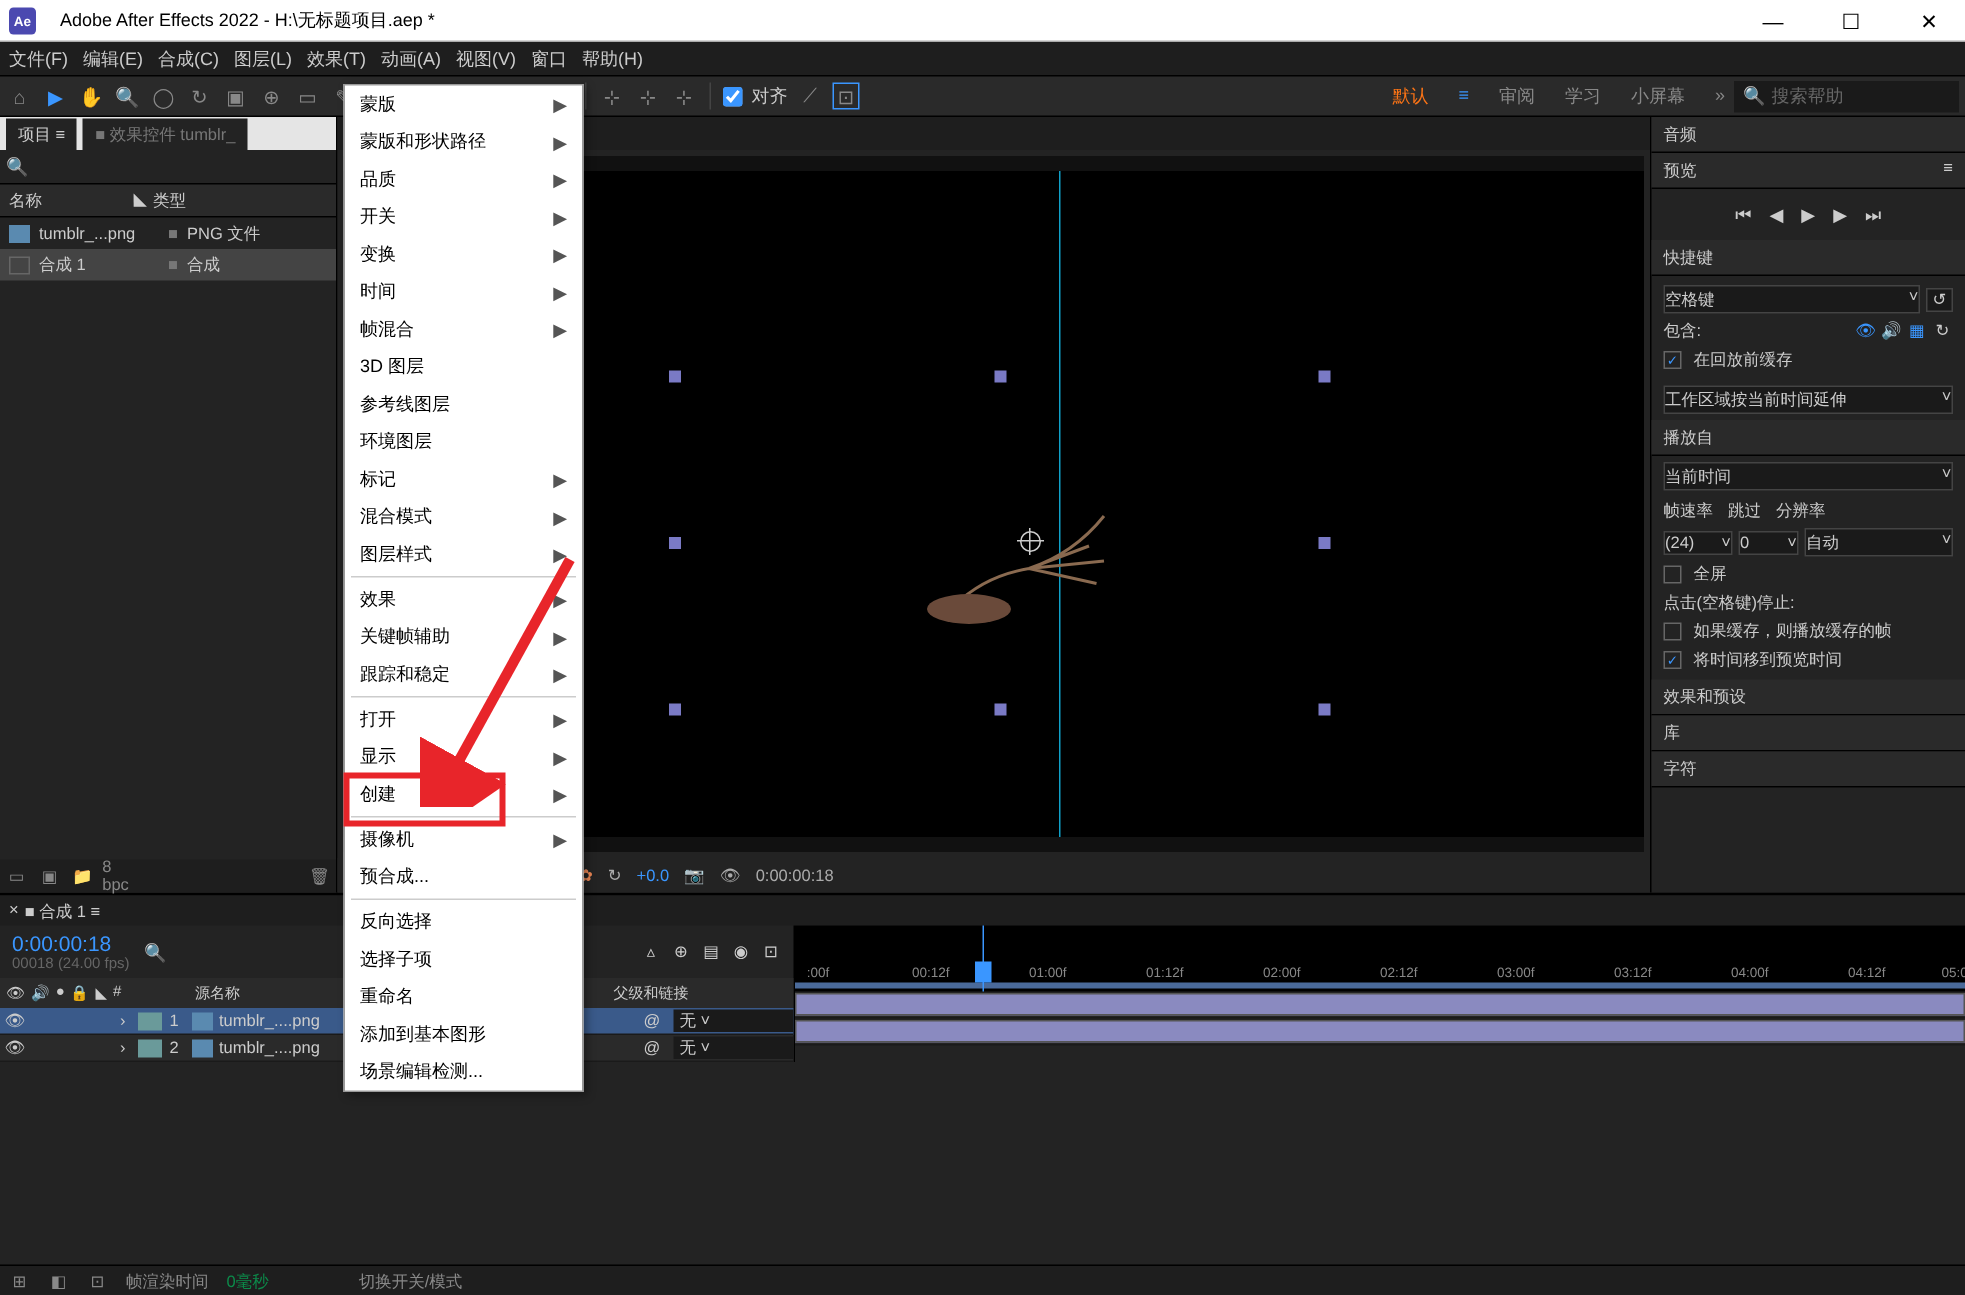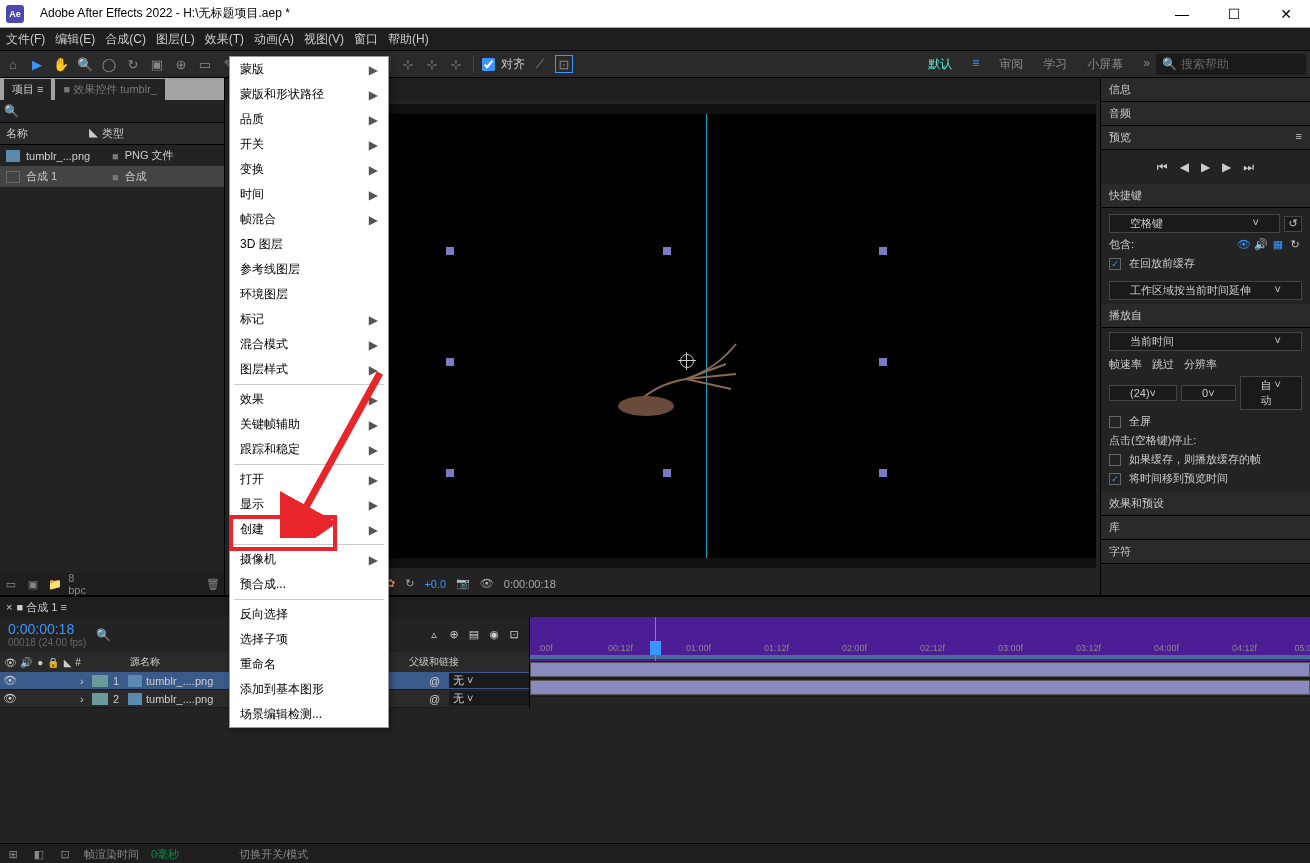--- a/index.html
+++ b/index.html
@@ -8,25 +8,25 @@
 .titlebar .icon { width: 18px; height: 18px; background: #4b49b0; border-radius: 3px; color: #fff; font-size: 9px; display: flex; align-items: center; justify-content: center; font-weight: bold; margin-right: 16px; }
 .titlebar .title { flex: 1; }
 .win-btns { display: flex; gap: 16px; font-size: 14px; }
 .win-btns span { width: 36px; text-align: center; cursor: pointer; }
 .menubar { background: #1e1e1e; height: 22px; display: flex; align-items: center; padding: 0 6px; gap: 10px; font-size: 12px; }
 .menubar span { cursor: pointer; }
 .toolbar { background: #2a2a2a; height: 28px; display: flex; align-items: center; padding: 0 4px; gap: 6px; border-top: 1px solid #000; border-bottom: 1px solid #000; }
 .tool-icon { width: 18px; height: 18px; display: flex; align-items: center; justify-content: center; color: #888; font-size: 13px; cursor: pointer; }
 .tool-sep { width: 1px; height: 18px; background: #444; margin: 0 2px; }
 .workspace-tabs { margin-left: auto; display: flex; gap: 20px; color: #888; }
-.workspace-tabs .active { color: #5eead4; }
+.workspace-tabs .active { color: #f97316; }
 .search-box { background: #1a1a1a; padding: 2px 6px; width: 150px; display: flex; align-items: center; gap: 4px; }
 .main { display: flex; height: 517px; }
 .left-col { width: 225px; background: #232323; border-right: 1px solid #000; display: flex; flex-direction: column; }
-.panel-tabs { display: flex; background: #a3a3a3; height: 22px; align-items: flex-end; gap: 4px; padding: 0 4px; }
+.panel-tabs { display: flex; background: #e5e5e5; height: 22px; align-items: flex-end; gap: 4px; padding: 0 4px; }
 .panel-tab { padding: 3px 8px; background: #232323; font-size: 11px; cursor: pointer; }
 .panel-tab.dim { color: #777; }
 .project-info { padding: 8px; display: flex; gap: 8px; font-size: 10px; color: #aaa; }
 .proj-thumb { width: 70px; height: 52px; background: #000; border: 1px solid #333; position: relative; }
 .proj-thumb::after { content: ""; position: absolute; left: 30px; top: 26px; width: 18px; height: 6px; background: radial-gradient(circle, #843 20%, transparent 70%); }
 .proj-meta div { line-height: 14px; }
 .proj-meta .link { color: #3a96ff; }
 .proj-search { padding: 4px; display: flex; align-items: center; gap: 4px; color: #777; }
 .proj-header { display: flex; background: #2a2a2a; padding: 3px 6px; font-size: 11px; gap: 60px; border-top: 1px solid #000; border-bottom: 1px solid #000; }
 .proj-list { flex: 1; }
@@ -46,37 +46,37 @@
 .anchor::before { width: 1px; height: 18px; }
 .anchor::after { width: 18px; height: 1px; }
 .viewer-footer { display: flex; gap: 10px; padding: 4px 8px; align-items: center; font-size: 11px; color: #aaa; background: #232323; }
 .vf-item { display: flex; align-items: center; gap: 2px; }
 .right-col { width: 210px; background: #232323; border-left: 1px solid #000; display: flex; flex-direction: column; font-size: 11px; }
 .r-panel-title { padding: 4px 8px; background: #2a2a2a; border-bottom: 1px solid #000; display: flex; justify-content: space-between; }
 .r-panel-body { padding: 4px 8px; }
 .play-controls { display: flex; gap: 12px; justify-content: center; padding: 6px 0; }
 .play-controls span { font-size: 12px; color: #ccc; cursor: pointer; }
 .r-row { display: flex; align-items: center; gap: 4px; padding: 2px 0; }
-.r-select { background: #1a1a1a; border: 1px solid #444; padding: 1px 20px; flex: 1; display: flex; justify-content: space-between; }
+.r-select { background: #1a1a1a; border: 1px solid #444; padding: 1px 0; flex: 1; display: flex; justify-content: space-between; }
 .r-small-btn { width: 18px; height: 16px; background: #1a1a1a; border: 1px solid #444; text-align: center; }
 .checkbox { width: 12px; height: 12px; border: 1px solid #666; display: inline-flex; align-items: center; justify-content: center; font-size: 9px; margin-right: 4px; }
 .checkbox.checked::after { content: "✓"; color: #3a96ff; }
 .timeline { height: 270px; background: #232323; border-top: 2px solid #000; display: flex; flex-direction: column; }
 .tl-tabs { display: flex; height: 20px; align-items: center; padding: 0 6px; background: #1e1e1e; font-size: 11px; gap: 4px; }
 .tl-top { display: flex; }
 .tl-left { width: 530px; border-right: 1px solid #000; }
 .tl-time-row { display: flex; align-items: center; padding: 4px 8px; gap: 10px; }
 .tl-time { color: #3a96ff; font-size: 14px; }
 .tl-fps { color: #666; font-size: 10px; text-align: right; }
 .tl-cols { display: flex; background: #2a2a2a; font-size: 10px; align-items: center; height: 20px; }
 .tl-col-icons { display: flex; gap: 4px; padding: 0 4px; width: 130px; }
 .tl-layer-row { display: flex; align-items: center; height: 18px; font-size: 11px; background: #2a2a2a; border-bottom: 1px solid #1a1a1a; }
 .tl-layer-row.sel { background: #3a5a8a; }
 .tl-right { flex: 1; position: relative; }
-.ruler { height: 44px; background: #4c1d95; position: relative; font-size: 9px; color: #888; }
+.ruler { height: 44px; background: #000000; position: relative; font-size: 9px; color: #888; }
 .ruler-tick { position: absolute; top: 26px; }
 .playhead { position: absolute; top: 0; bottom: 0; width: 1px; background: #3a96ff; }
 .playhead::before { content: ""; position: absolute; top: 24px; left: -5px; width: 11px; height: 14px; background: #3a96ff; }
 .track-area { position: relative; }
 .track-row { height: 18px; position: relative; border-bottom: 1px solid #1a1a1a; }
 .clip { position: absolute; top: 1px; height: 15px; background: #8a8ac0; border: 1px solid #555; }
 .work-area { position: absolute; top: 38px; height: 4px; background: #4a6a9a; }
 .tl-footer { display: flex; padding: 3px 6px; gap: 12px; background: #1e1e1e; font-size: 11px; color: #888; border-top: 1px solid #000; align-items: center; }
 .tl-footer .duration { color: #0c8a4a; }
 .context-menu { position: absolute; left: 229px; top: 56px; width: 160px; background: #ffffff; color: #000; border: 1px solid #999; box-shadow: 2px 2px 6px rgba(0,0,0,0.4); z-index: 100; font-size: 12px; }
@@ -222,23 +222,20 @@
       <span class="vf-item">↻</span>
       <span class="vf-item" style="color:#3a96ff">+0.0</span>
       <span class="vf-item">📷</span>
       <span class="vf-item">👁</span>
       <span class="vf-item">0:00:00:18</span>
     </div>
   </div>
 
   <div class="right-col">
     <div class="r-panel-title">
-        <span>信息</span>
-      </div>
-    <div class="r-panel-title">
         <span>音频</span>
       </div>
     <div class="r-panel-title">
         <span>预览</span>
         <span>≡</span>
       </div>
     <div class="r-panel-body">
       <div class="play-controls">
         <span>⏮</span>
         <span>◀</span>

